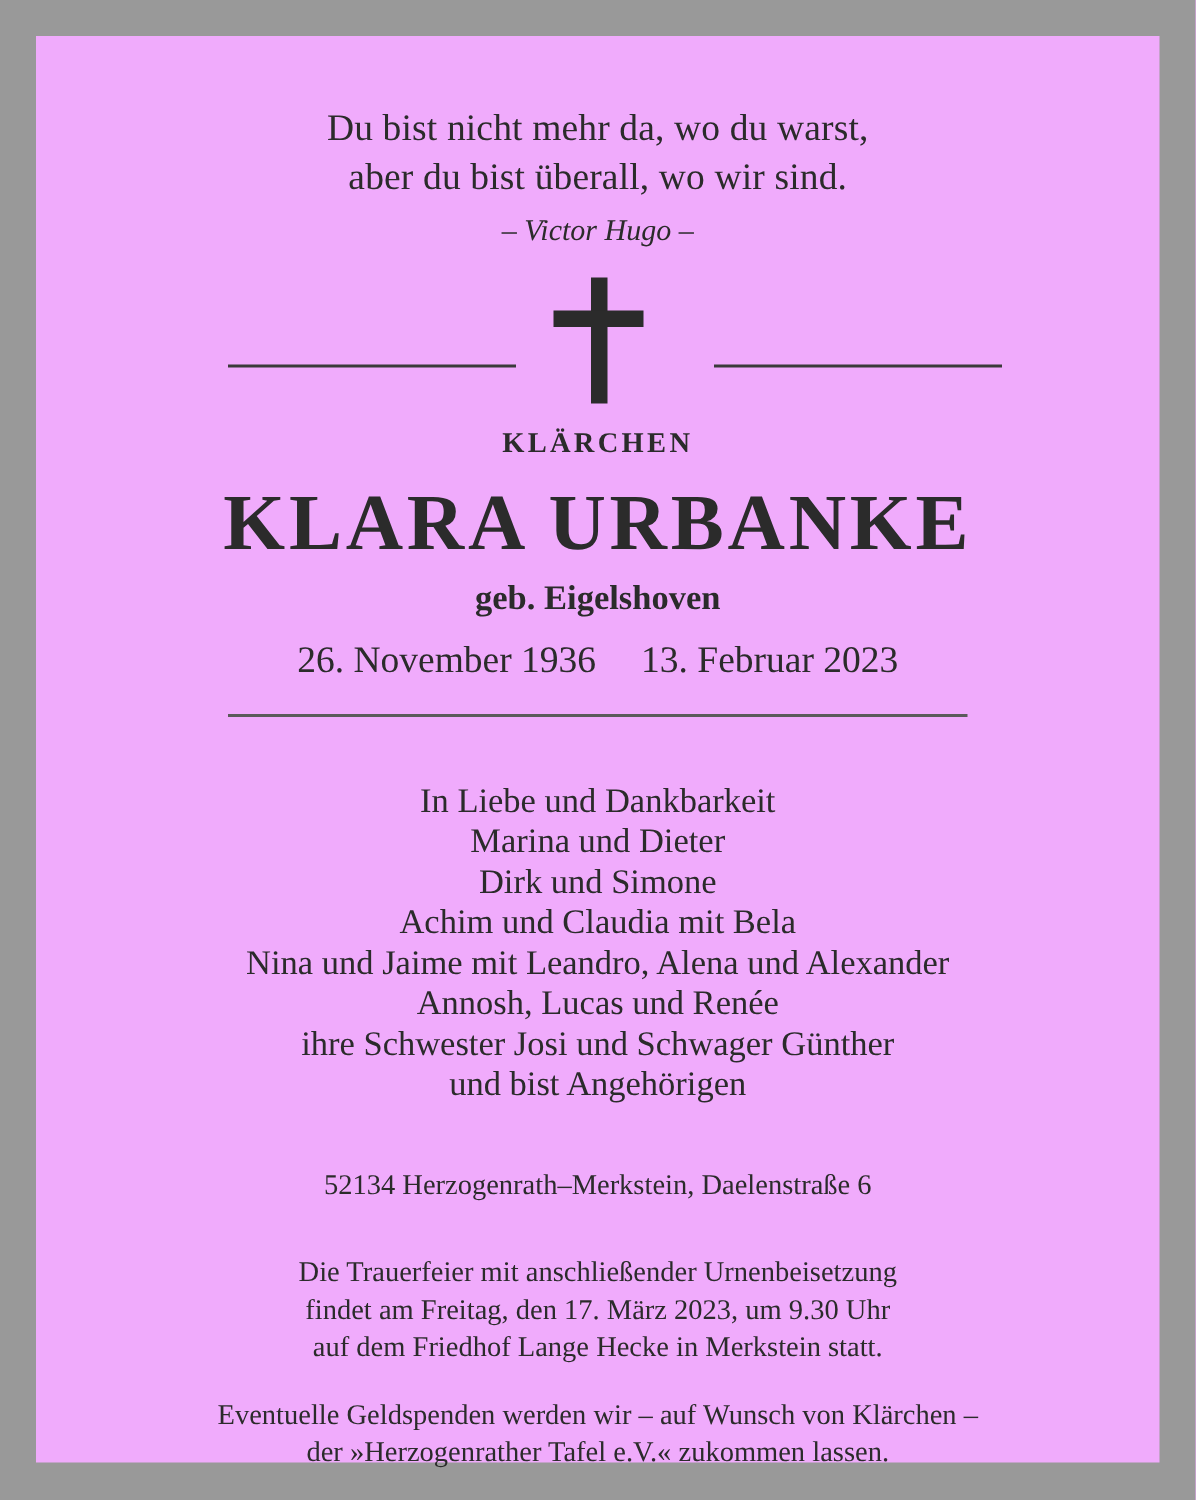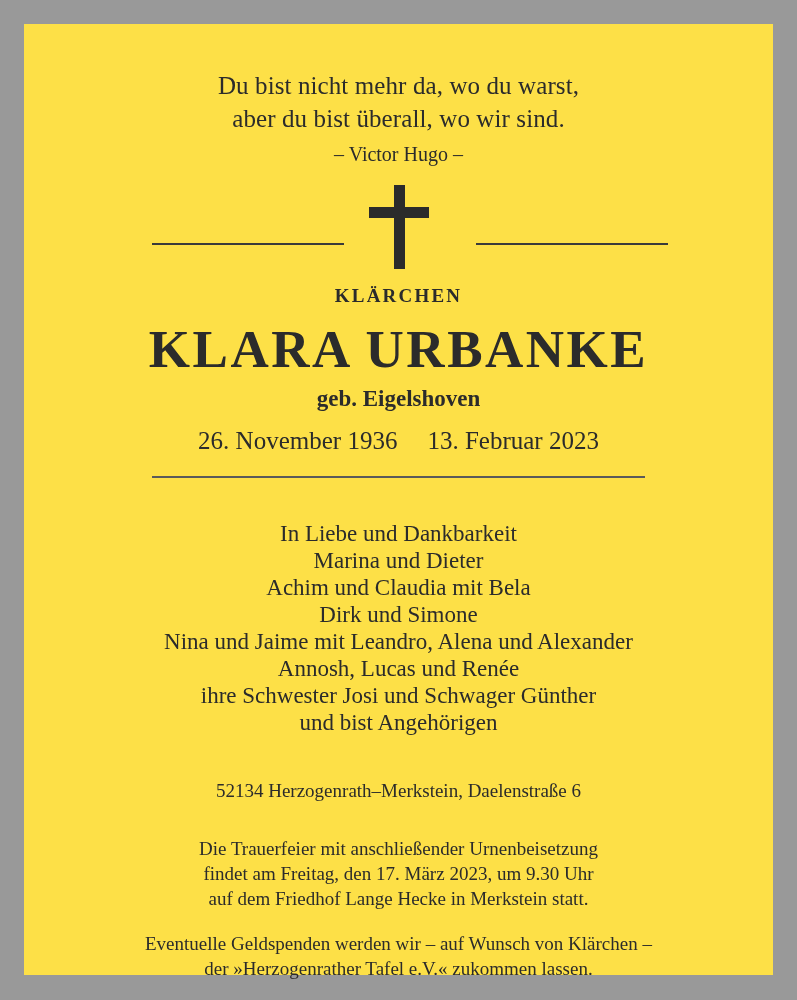--- a/index.html
+++ b/index.html
@@ -13,21 +13,21 @@
     font-family: "Liberation Serif", "DejaVu Serif", serif;
     color: #2b2b2b;
     overflow: hidden;
   }
   .frame {
     position: absolute;
     left: 24px;
     top: 24px;
     width: 749px;
     height: 951px;
-    background: #fde047;
+    background: #f0abfc;
     box-sizing: border-box;
   }
   .inner {
     position: absolute;
     left: 0;
     top: 0;
     width: 749px;
     text-align: center;
   }
 
@@ -35,20 +35,21 @@
   .quote {
     padding-top: 45px;
   }
   .quote-line {
     font-size: 25px;
     line-height: 33px;
     letter-spacing: 0.1px;
   }
   .quote-author {
     font-size: 20px;
+    font-style: italic;
     line-height: 30px;
     margin-top: 4px;
   }
 
   
   .cross-band {
     position: relative;
     height: 92px;
     margin-top: 16px;
   }
@@ -179,22 +180,22 @@
     <div class="maiden">geb. Eigelshoven</div>
     <div class="dates">
       <span>26. November 1936</span><span class="gap"></span><span>13. Februar 2023</span>
     </div>
 
     <div class="divider"></div>
 
     <div class="family">
       <div class="family-line">In Liebe und Dankbarkeit</div>
       <div class="family-line">Marina und Dieter</div>
+      <div class="family-line">Dirk und Simone</div>
       <div class="family-line">Achim und Claudia mit Bela</div>
-      <div class="family-line">Dirk und Simone</div>
       <div class="family-line">Nina und Jaime mit Leandro, Alena und Alexander</div>
       <div class="family-line">Annosh, Lucas und Renée</div>
       <div class="family-line">ihre Schwester Josi und Schwager Günther</div>
       <div class="family-line">und bist Angehörigen</div>
     </div>
 
     <div class="address">52134 Herzogenrath–Merkstein, Daelenstraße 6</div>
 
     <div class="ceremony">
       <div class="ceremony-line">Die Trauerfeier mit anschließender Urnenbeisetzung</div>

